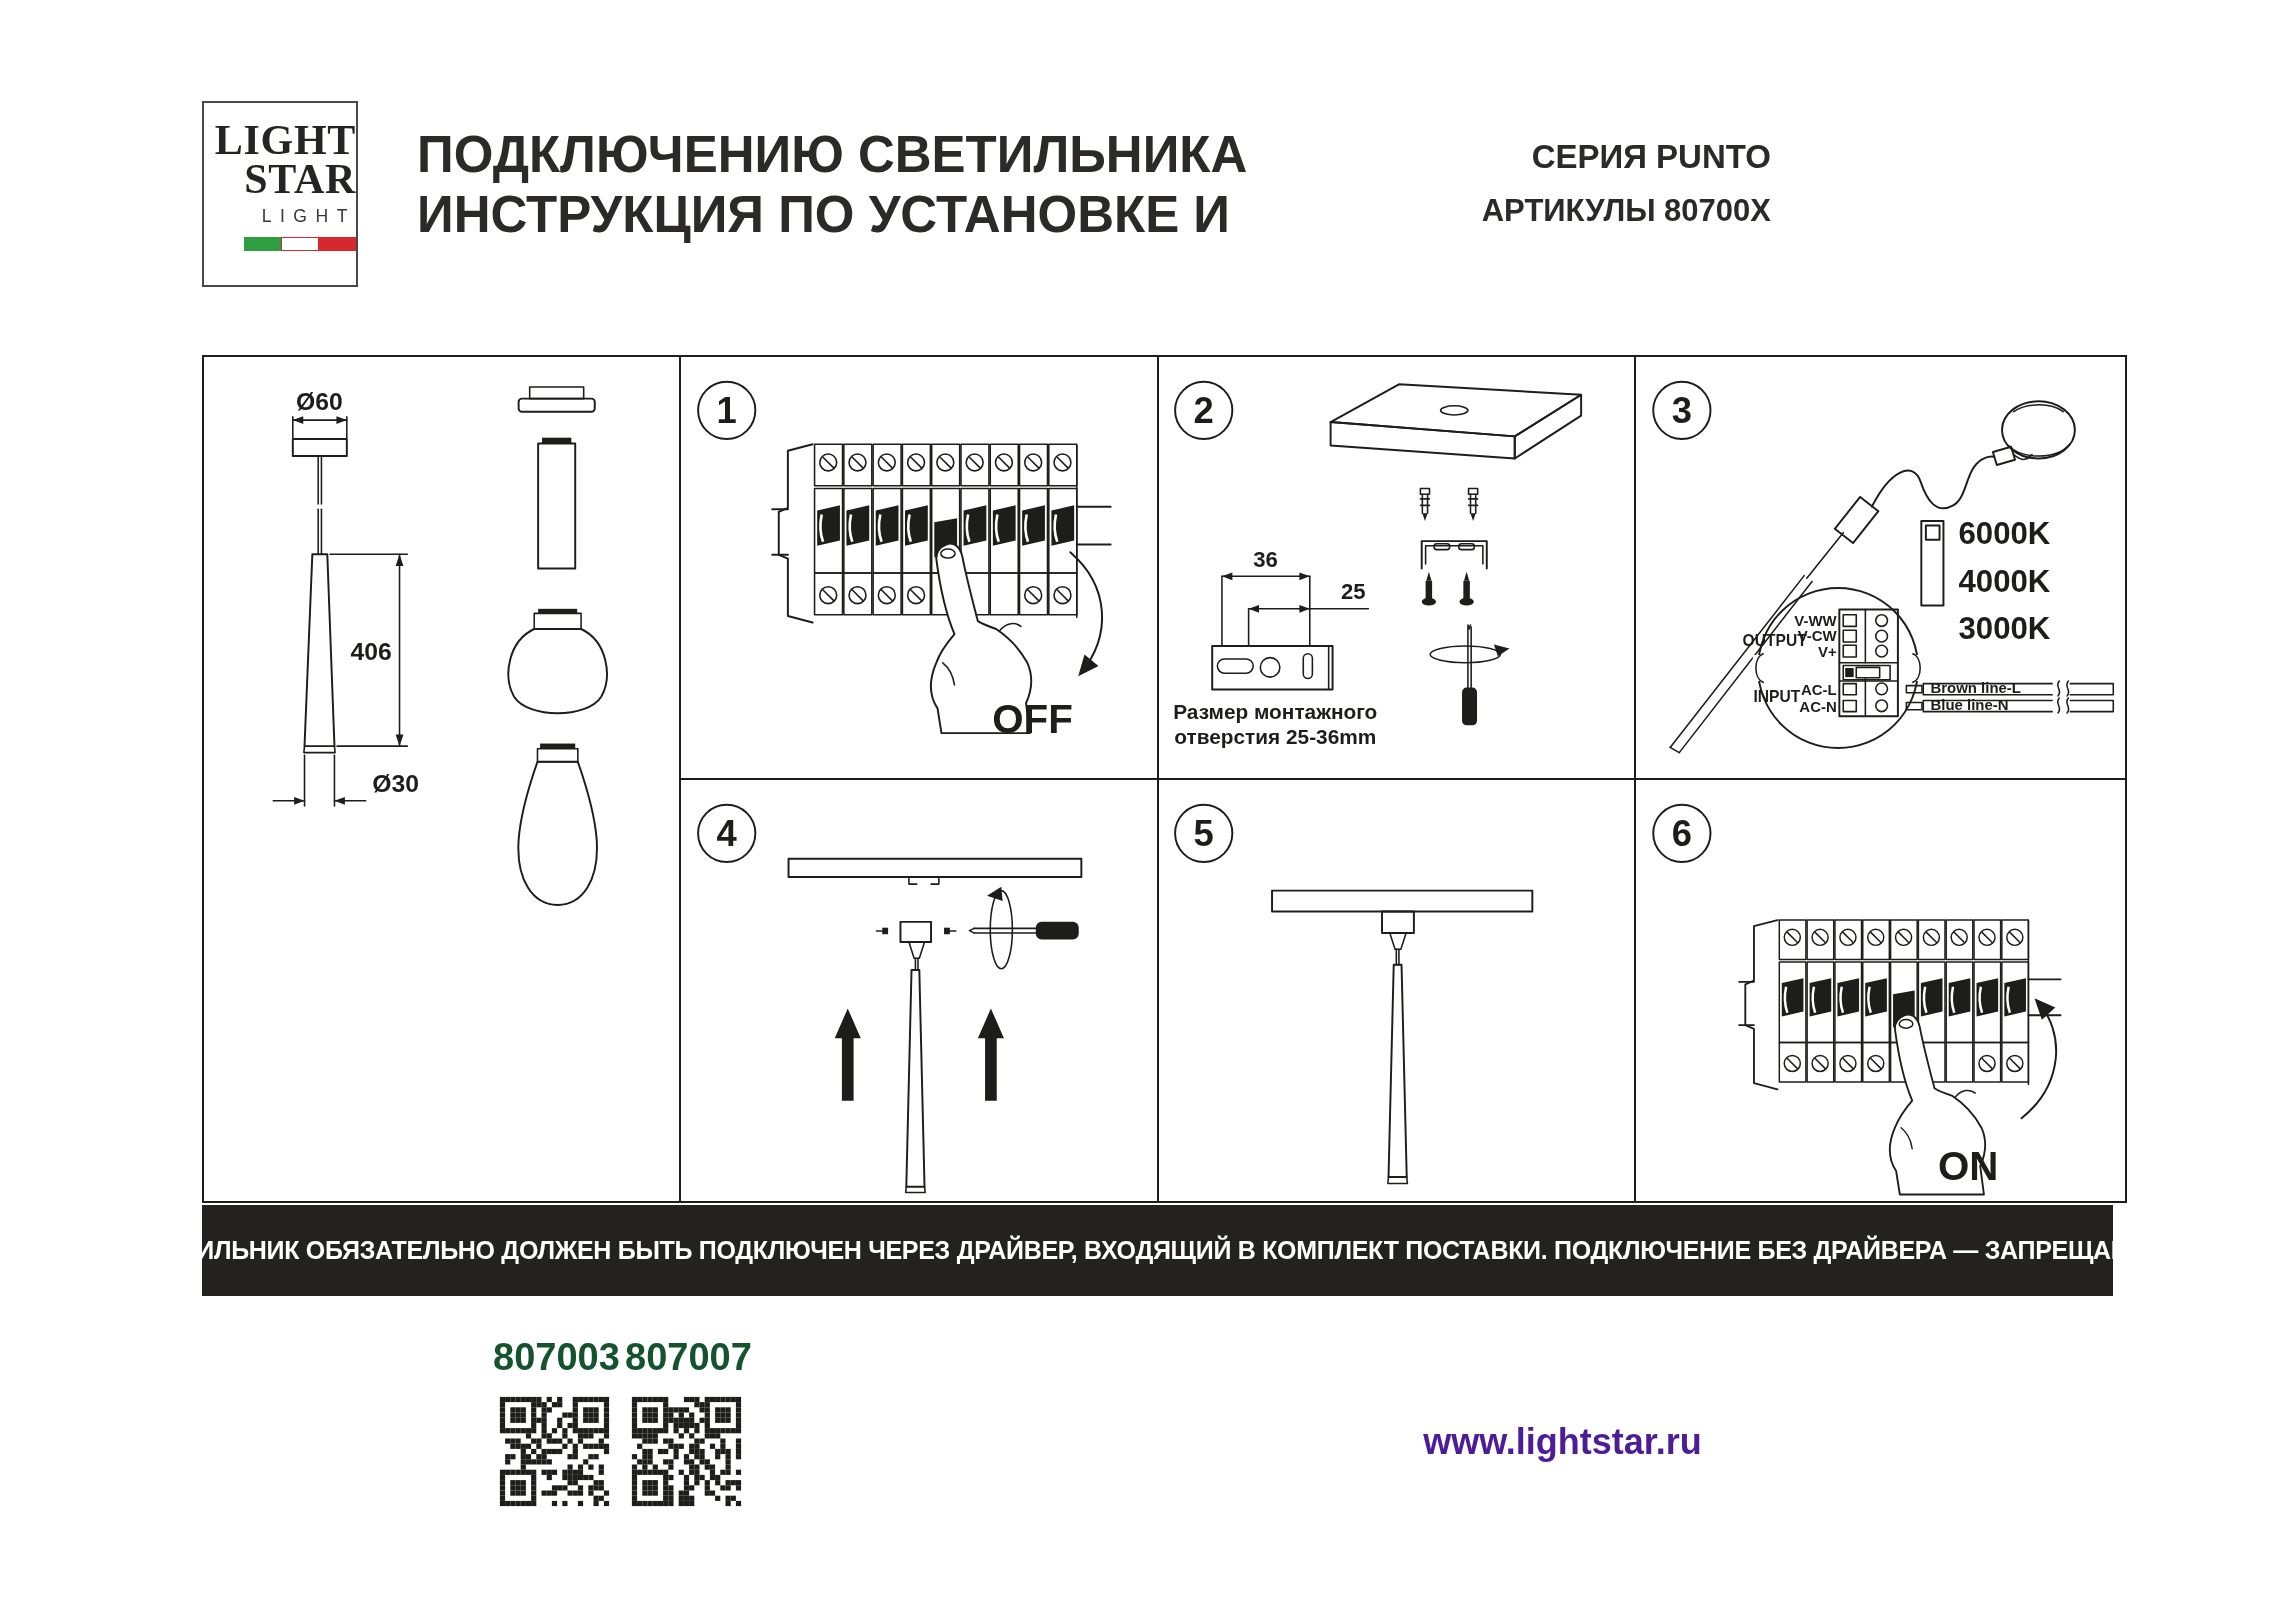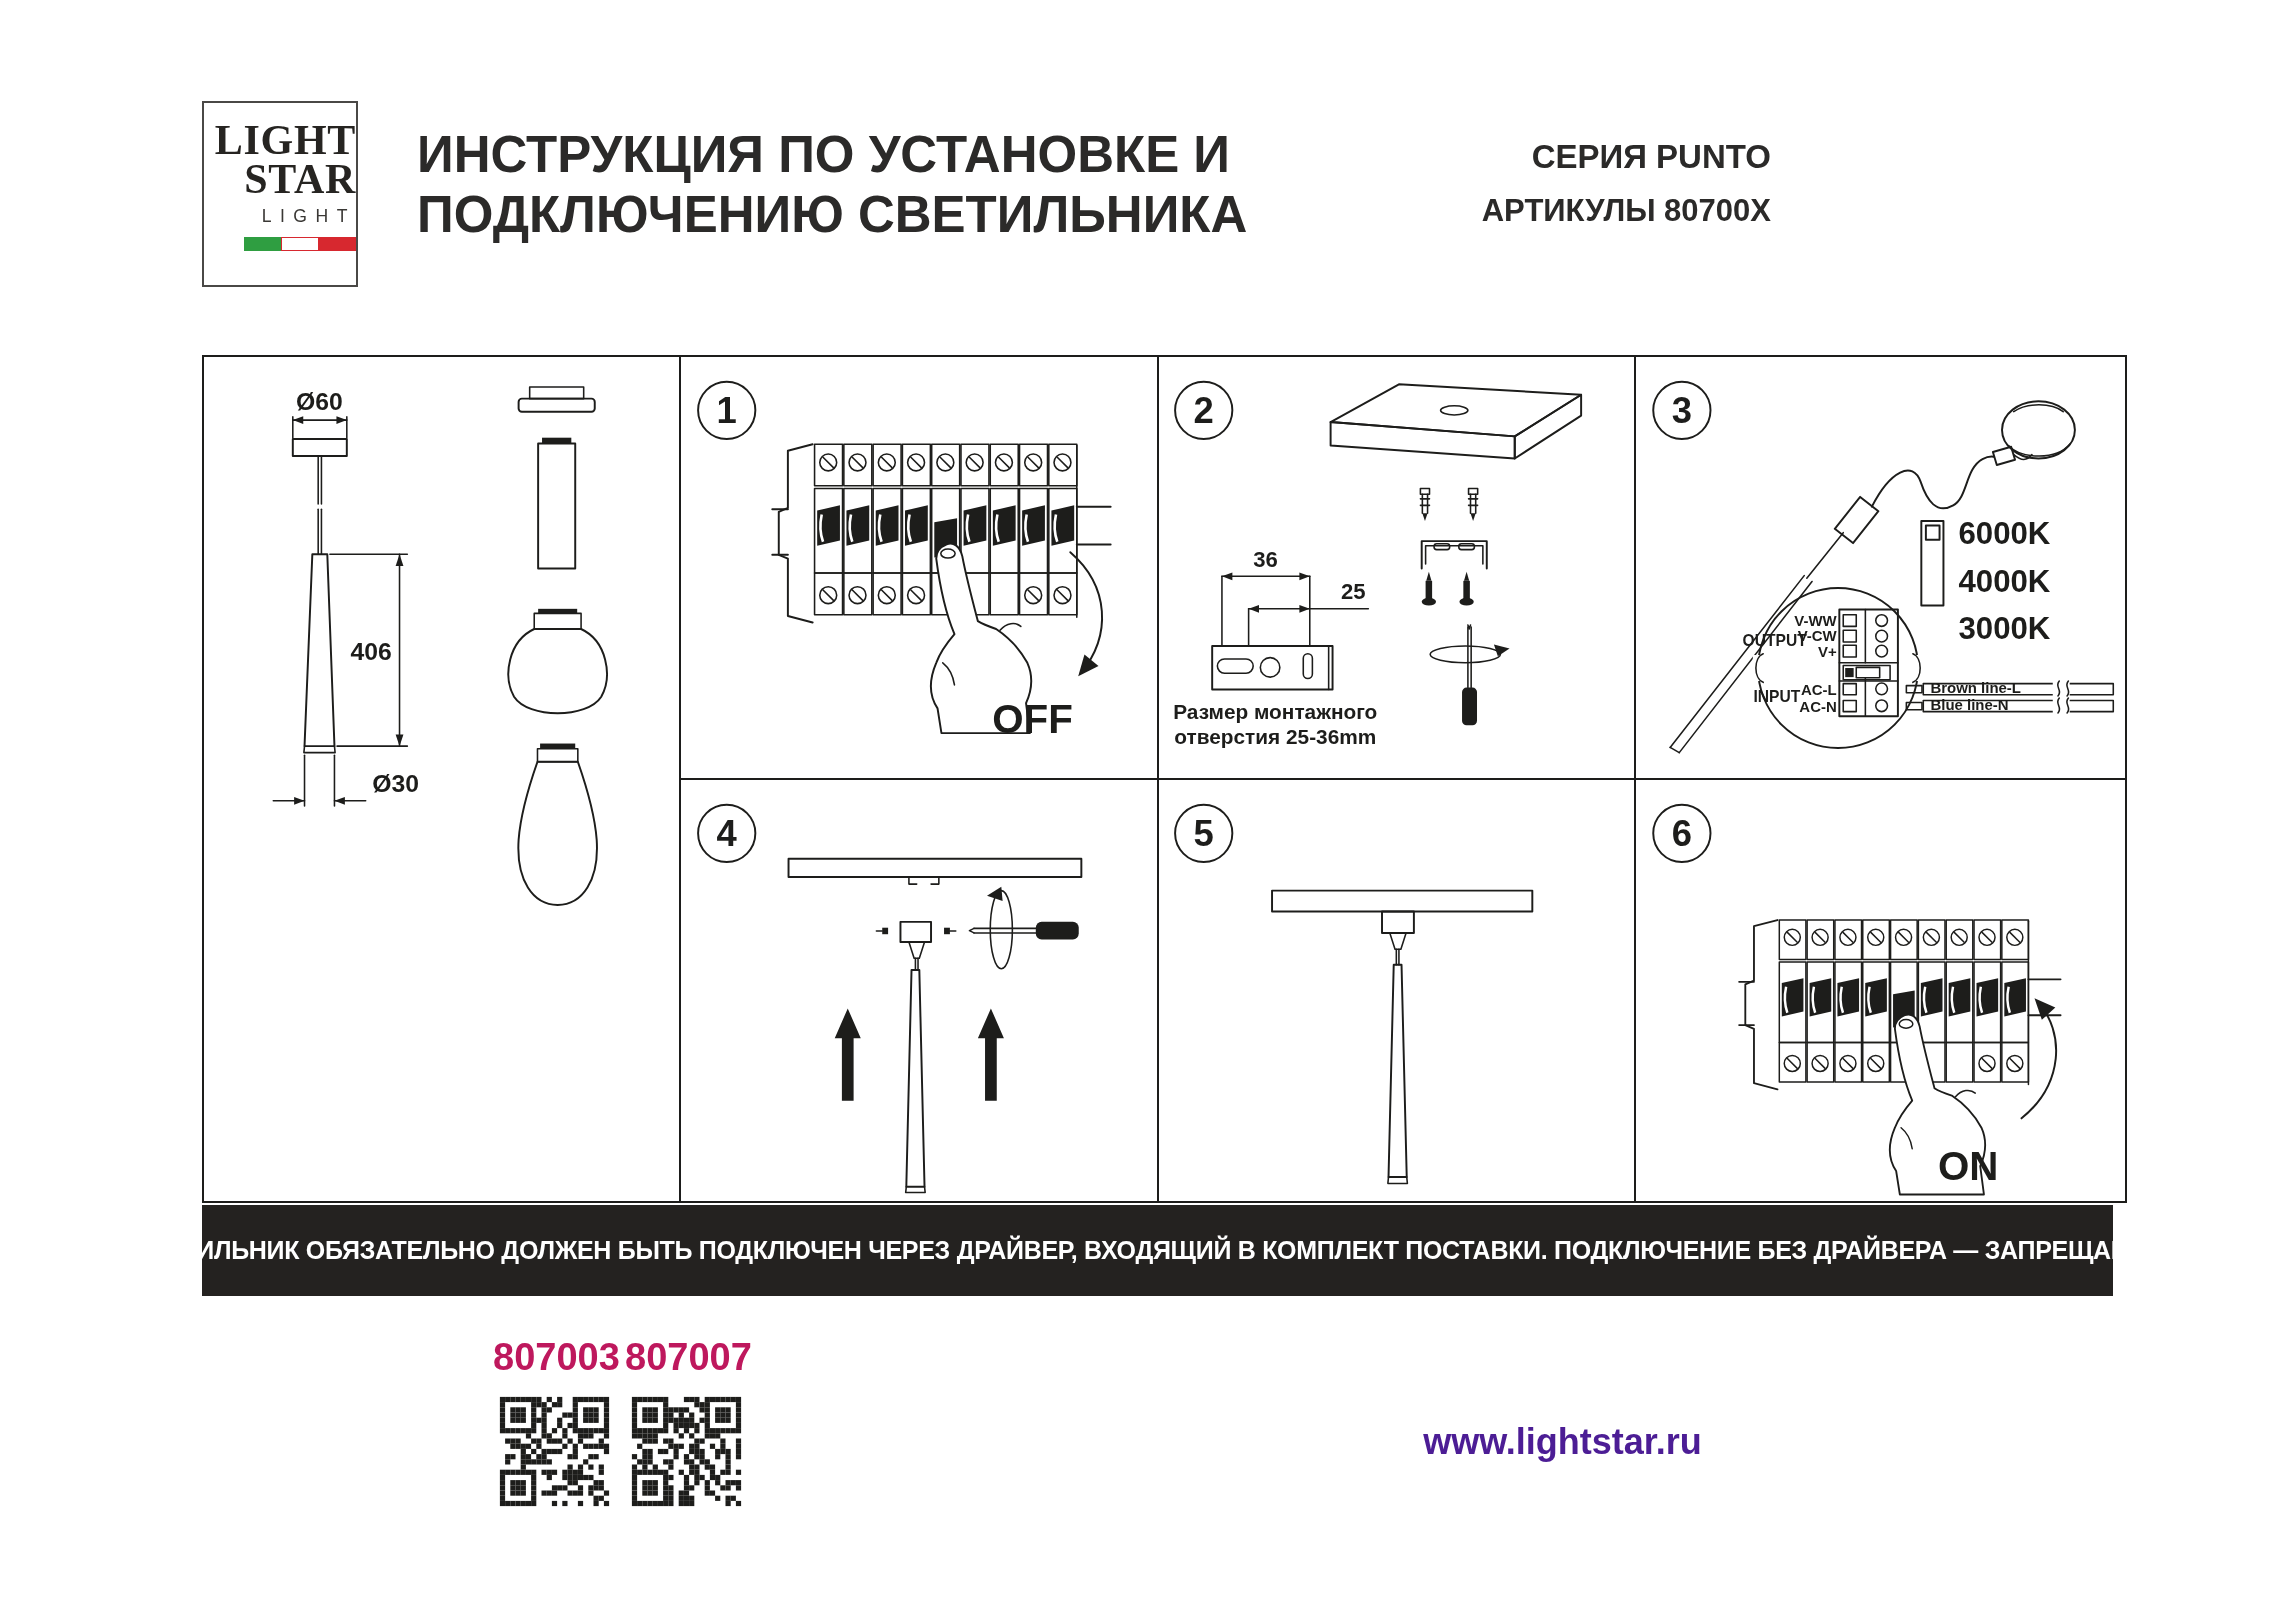--- a/index.html
+++ b/index.html
@@ -28,21 +28,21 @@
   .hline { position:absolute; height:2px; background:#1d1d1b; }
   .panel { position:absolute; }
   .panel svg { position:absolute; left:0; top:0; overflow:visible; }
 
   
   .banner { left:202px; top:1205px; width:1911px; height:91px; background:#242220;
             display:flex; align-items:center; justify-content:center; }
   .banner span { color:#ffffff; font-weight:bold; font-size:25px; letter-spacing:-0.3px; white-space:nowrap; }
 
   
-  .art-label { top:1336px; width:117px; text-align:center; font-size:38px; font-weight:bold; color:#be185d; }
+  .art-label { top:1336px; width:117px; text-align:center; font-size:38px; font-weight:bold; color:#14532d; }
   .site { left:1354px; top:1421px; width:417px; text-align:center; font-size:36px; font-weight:bold; color:#4c1d95; }
 
   
   .ln  { stroke:#1d1d1b; stroke-width:3;   fill:none; stroke-linecap:round; stroke-linejoin:round; }
   .ln2 { stroke:#1d1d1b; stroke-width:2.4; fill:none; stroke-linecap:round; stroke-linejoin:round; }
   .lnw { stroke:#1d1d1b; stroke-width:3;   fill:#ffffff; stroke-linejoin:round; }
   .fil { fill:#1d1d1b; stroke:none; }
   text { font-family:"Liberation Sans", sans-serif; font-weight:bold; fill:#1d1d1b; }
   .t24 { font-size:24px; } .t23 { font-size:23px; } .t32 { font-size:32px; }
   .t34 { font-size:34px; } .t38 { font-size:38px; } .t48 { font-size:48px; }
@@ -165,22 +165,22 @@
   <div class="logo-word">STAR</div>
   <div class="logo-group">LIGHT</div>
   <div class="logo-flag">
     <div class="g"></div>
       <div class="w"></div>
       <div class="r"></div>
   </div>
 </div>
 
 <div class="abs doc-title">
+  <div>ПОДКЛЮЧЕНИЮ СВЕТИЛЬНИКА</div>
   <div>ИНСТРУКЦИЯ ПО УСТАНОВКЕ И</div>
-  <div>ПОДКЛЮЧЕНИЮ СВЕТИЛЬНИКА</div>
 </div>
 
 <div class="abs series-box">
   <div class="series-name">СЕРИЯ PUNTO</div>
   <div class="series-articles">АРТИКУЛЫ 80700X</div>
 </div>
 
 <div class="abs grid">
   <div class="vline" style="left:475px"></div>
   <div class="vline" style="left:953px"></div>

